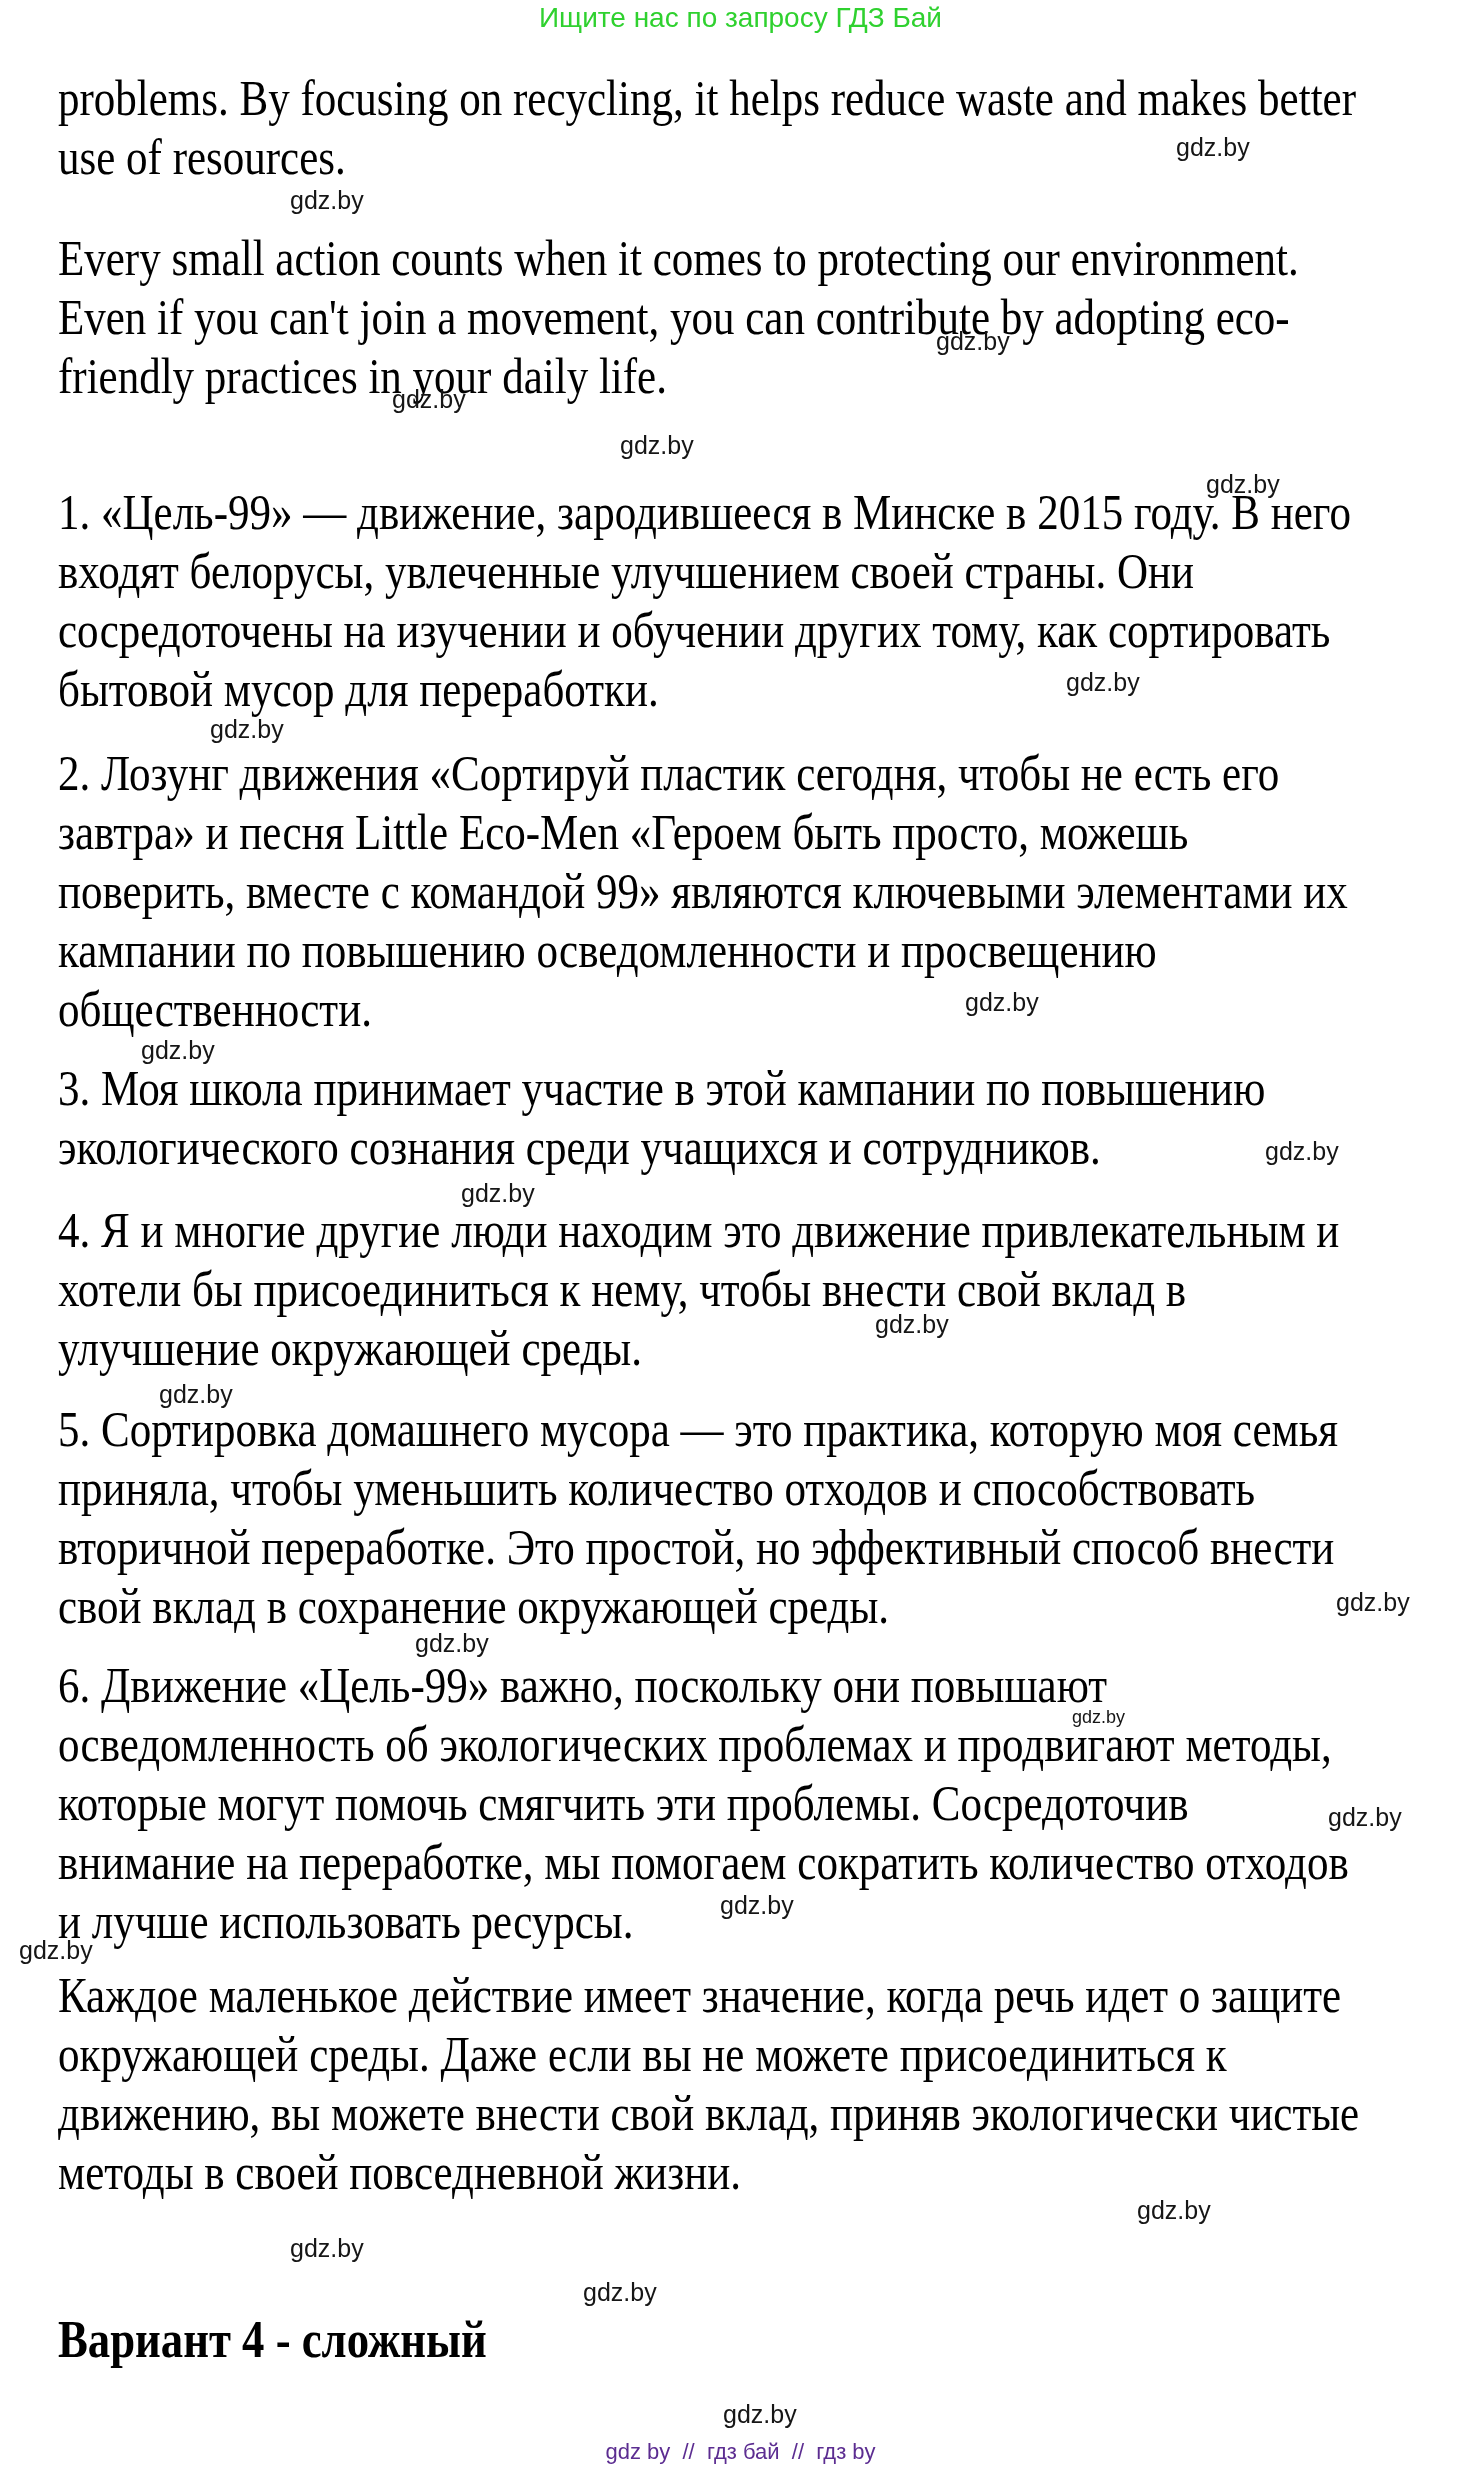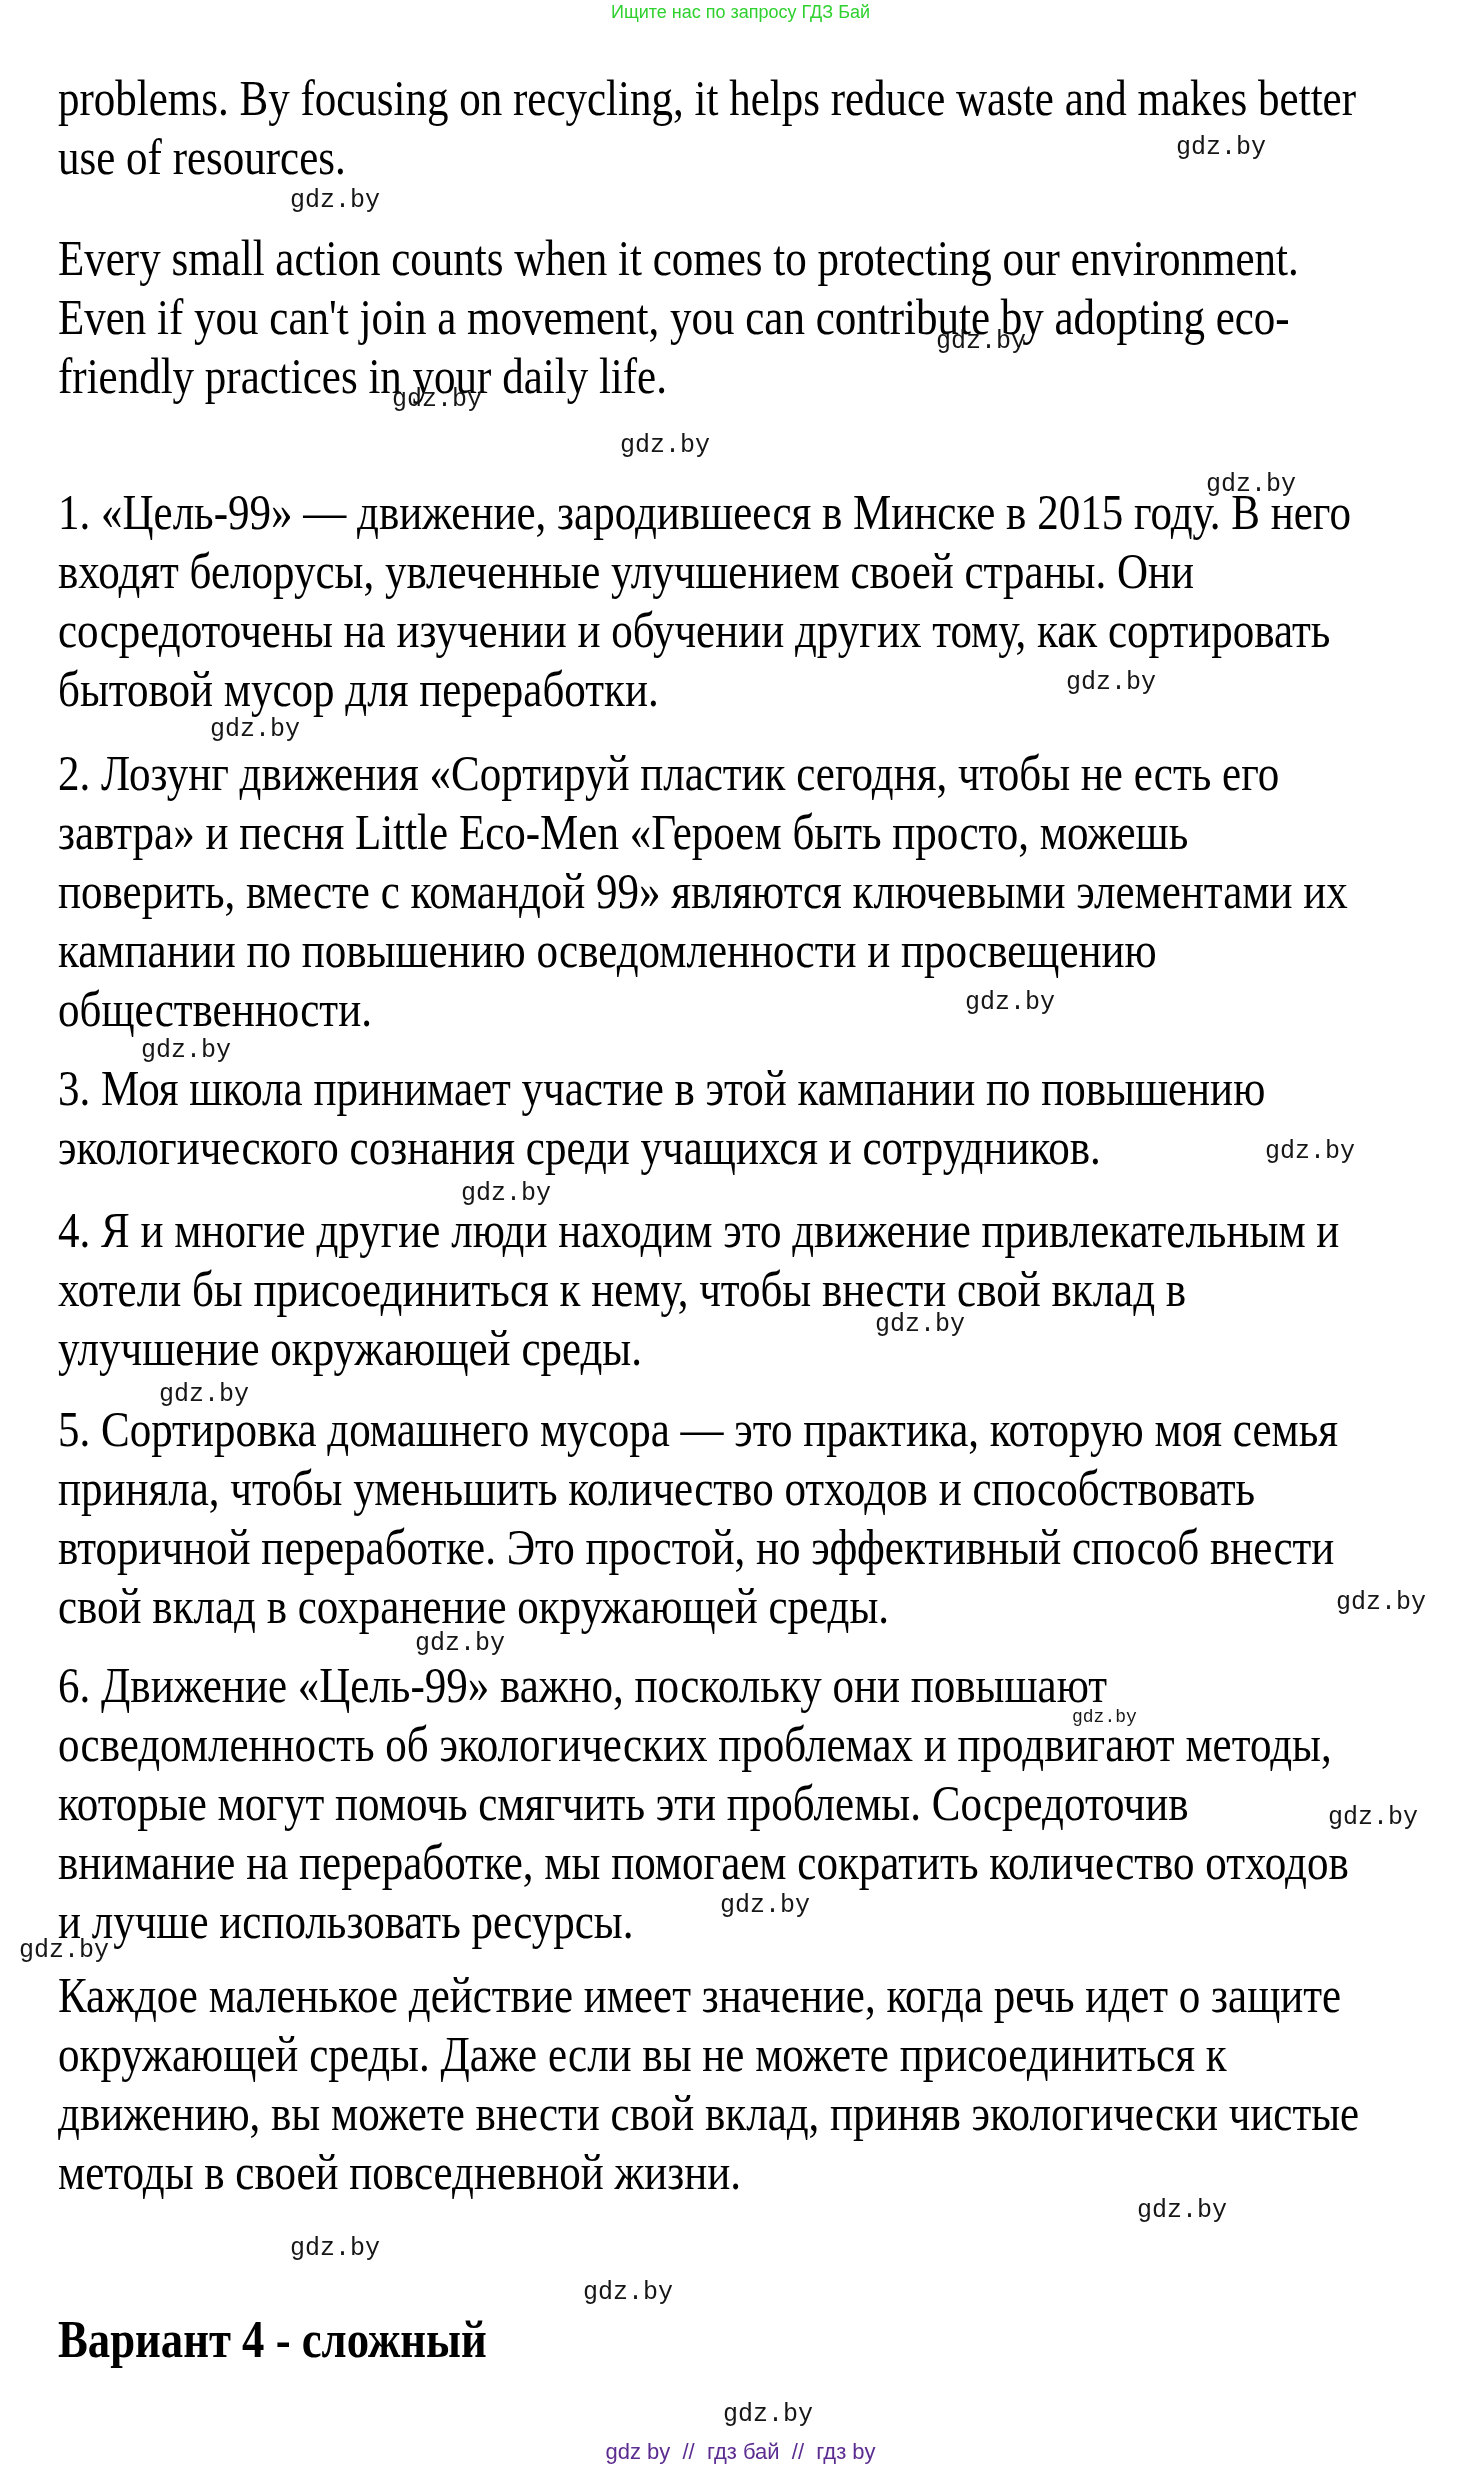--- a/index.html
+++ b/index.html
@@ -10,21 +10,21 @@
     background: #ffffff;
     overflow: hidden;
     font-family: "Liberation Serif", serif;
     color: #000000;
   }
   .promo {
     position: absolute;
     top: 1.6px; left: 0; width: 100%;
     text-align: center;
     font-family: "Liberation Sans", sans-serif;
-    font-size: 18px;
+    font-size: 28px;
     color: #2fd12f;
   }
   .para {
     position: absolute;
     left: 58px;
     margin: 0;
     white-space: pre;
     font-size: 50px;
     line-height: 59px;
     transform: scaleX(0.86);
@@ -36,21 +36,21 @@
     top: 2310px;
     margin: 0;
     font-size: 52px;
     font-weight: bold;
     white-space: pre;
     transform: scaleX(0.86);
     transform-origin: left top;
   }
   .wm {
     position: absolute;
-    font-family: Liberation Mono, monospace;
+    font-family: Liberation Sans, sans-serif;
     font-size: 25px;
     color: #161616;
     white-space: pre;
   }
   .wm-sm { font-size: 18px; }
   .footer-links {
     position: absolute;
     top: 2439px; left: 0; width: 100%;
     text-align: center;
     font-family: "Liberation Sans", sans-serif;

